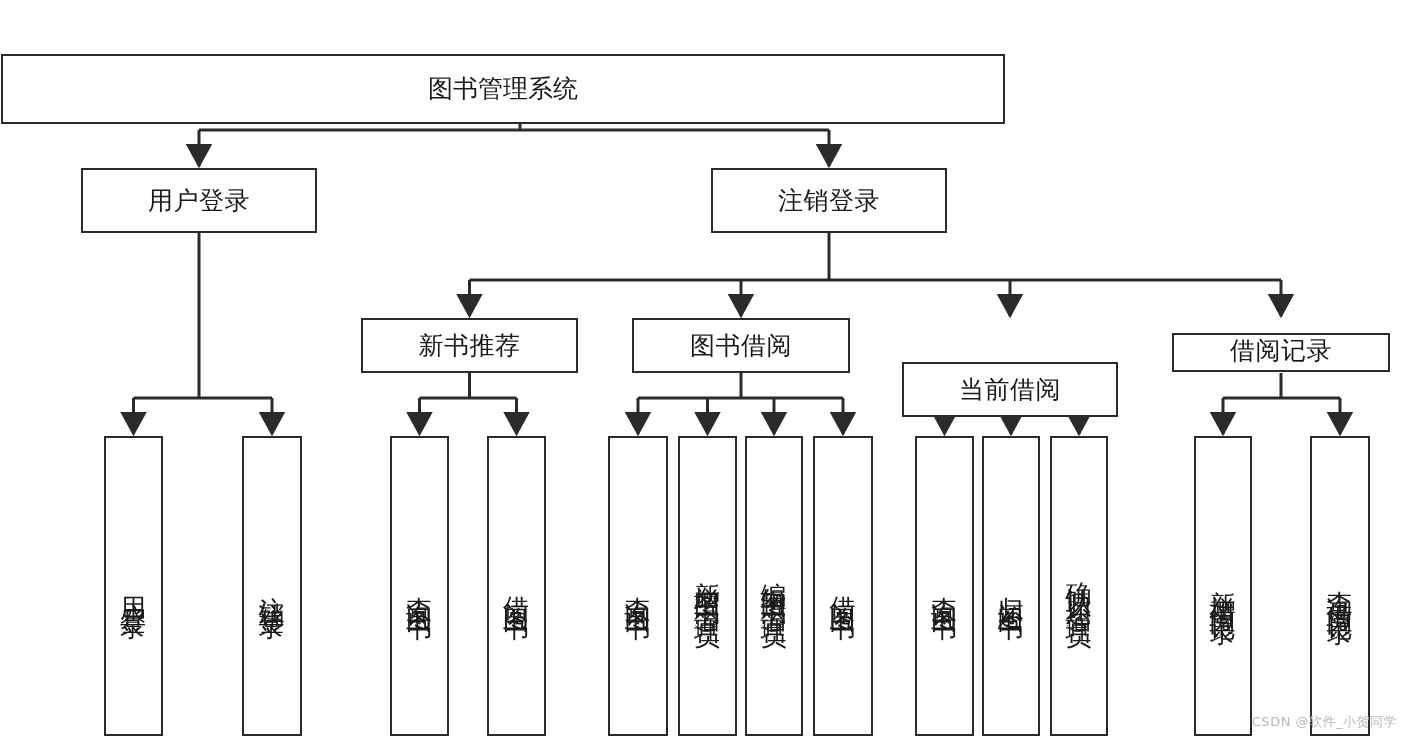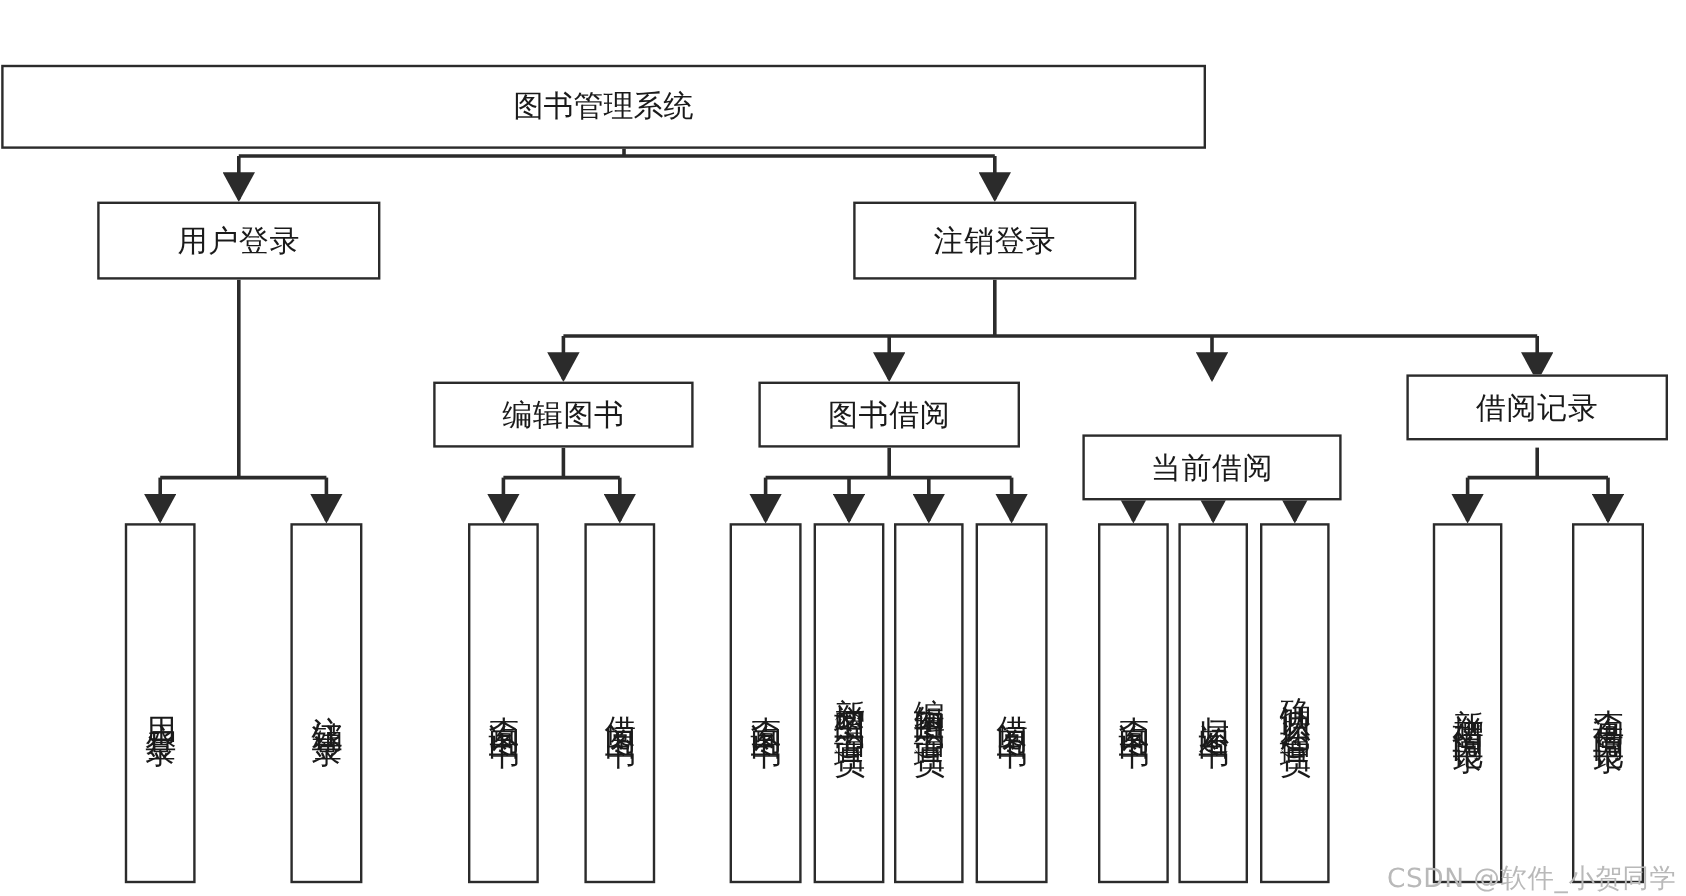--- a/index.html
+++ b/index.html
@@ -47,22 +47,22 @@
     writing-mode: vertical-rl;
     text-orientation: upright;
     font-size: 26px;
     letter-spacing: 6px;
     line-height: 1;
     padding-top: 4px;
   }
   .watermark {
     position: absolute;
     right: 8px;
-    bottom: 0;
-    font-size: 22px;
+    bottom: 16px;
+    font-size: 13px;
     color: #b9b9b9;
     letter-spacing: 0.5px;
     white-space: nowrap;
     font-family: "DejaVu Sans", "Liberation Sans", sans-serif;
   }
 </style>
 </head>
 <body>
 
 <div id="canvas">
@@ -114,29 +114,29 @@
       <div class="node-box node-root" style="left: 1px; top: 14px; width: 1004px; height: 70px; margin-top: 40px;">
         <span>图书管理系统</span>
       </div>
       <div class="node-box node-h" style="left: 81px; top: 168px; width: 236px; height: 65px;">
         <span>用户登录</span>
       </div>
       <div class="node-box node-h" style="left: 711px; top: 168px; width: 236px; height: 65px;">
         <span>注销登录</span>
       </div>
       <div class="node-box node-h" style="left: 361px; top: 318px; width: 217px; height: 55px;">
-        <span>编辑图书</span>
+        <span>新书推荐</span>
       </div>
       <div class="node-box node-h" style="left: 632px; top: 318px; width: 218px; height: 55px;">
         <span>图书借阅</span>
       </div>
       <div class="node-box node-h" style="left: 902px; top: 318px; width: 216px; height: 55px; margin-top: 44px;">
         <span>当前借阅</span>
       </div>
-      <div class="node-box node-h" style="left: 1172px; top: 312px; width: 218px; height: 55px;">
+      <div class="node-box node-h" style="left: 1172px; top: 333px; width: 218px; height: 39px; font-family: Liberation Mono, monospace;">
         <span>借阅记录</span>
       </div>
       <div class="node-box node-v" style="left: 104px; top: 436px; width: 59px; height: 300px;">
         <span>用户登录</span>
       </div>
       <div class="node-box node-v" style="left: 242px; top: 436px; width: 60px; height: 300px;">
         <span>注销登录</span>
       </div>
       <div class="node-box node-v" style="left: 390px; top: 436px; width: 59px; height: 300px;">
         <span>查询图书</span>

